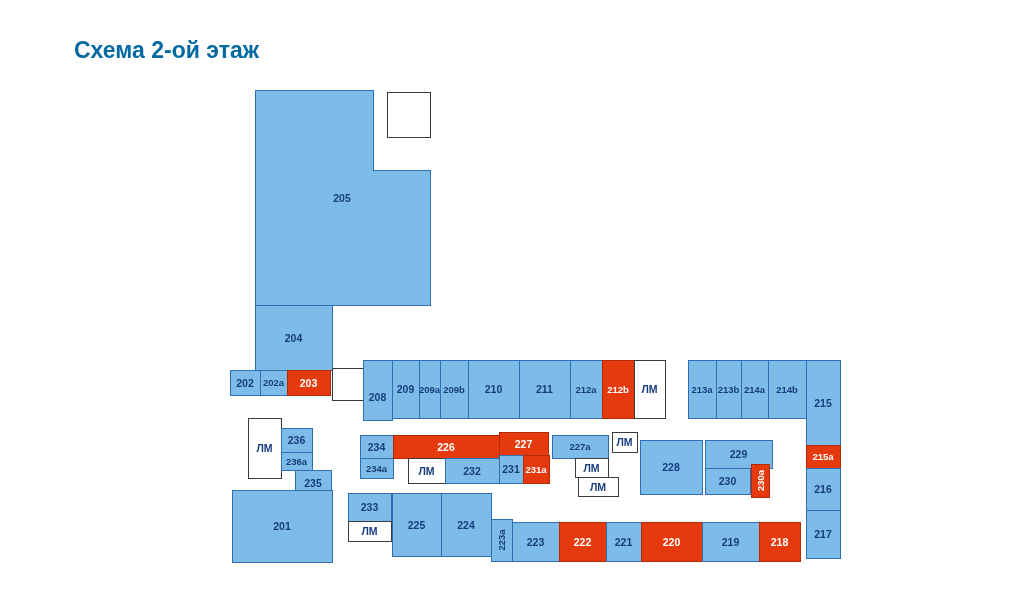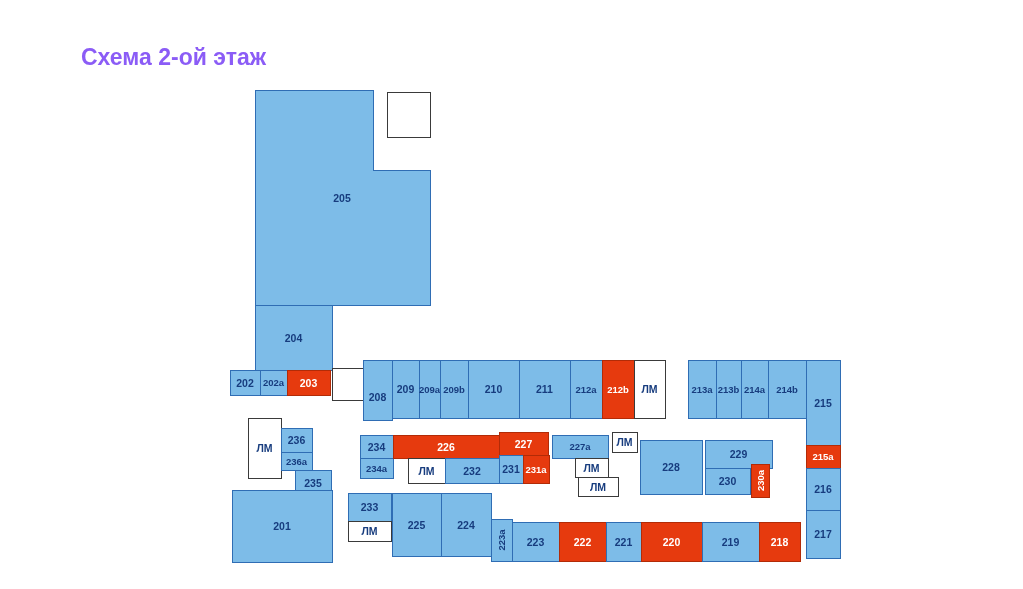--- a/index.html
+++ b/index.html
@@ -1,19 +1,19 @@
 <!DOCTYPE html>
 <html><head>
 <meta charset="utf-8">
 <style>
   html,body{margin:0;padding:0;background:#ffffff;width:1023px;height:589px;overflow:hidden;}
   body{font-family:"Liberation Sans",sans-serif;position:relative;}
   .page-title{
-    position:absolute;left:65px;top:28px;margin:16px;
-    font-size:23px;font-weight:bold;color:#8b5cf6;
+    position:absolute;left:65px;top:28px;margin:9px;
+    font-size:23px;font-weight:bold;color:#0369a1;
     font-family:"Liberation Sans",sans-serif;
   }
   .plan{position:absolute;left:0;top:0;width:1023px;height:548px;}
   svg text{
     text-anchor:middle;
     dominant-baseline:central;
     font-family:"Liberation Sans",sans-serif;
     font-weight:bold;
     pointer-events:none;
   }

